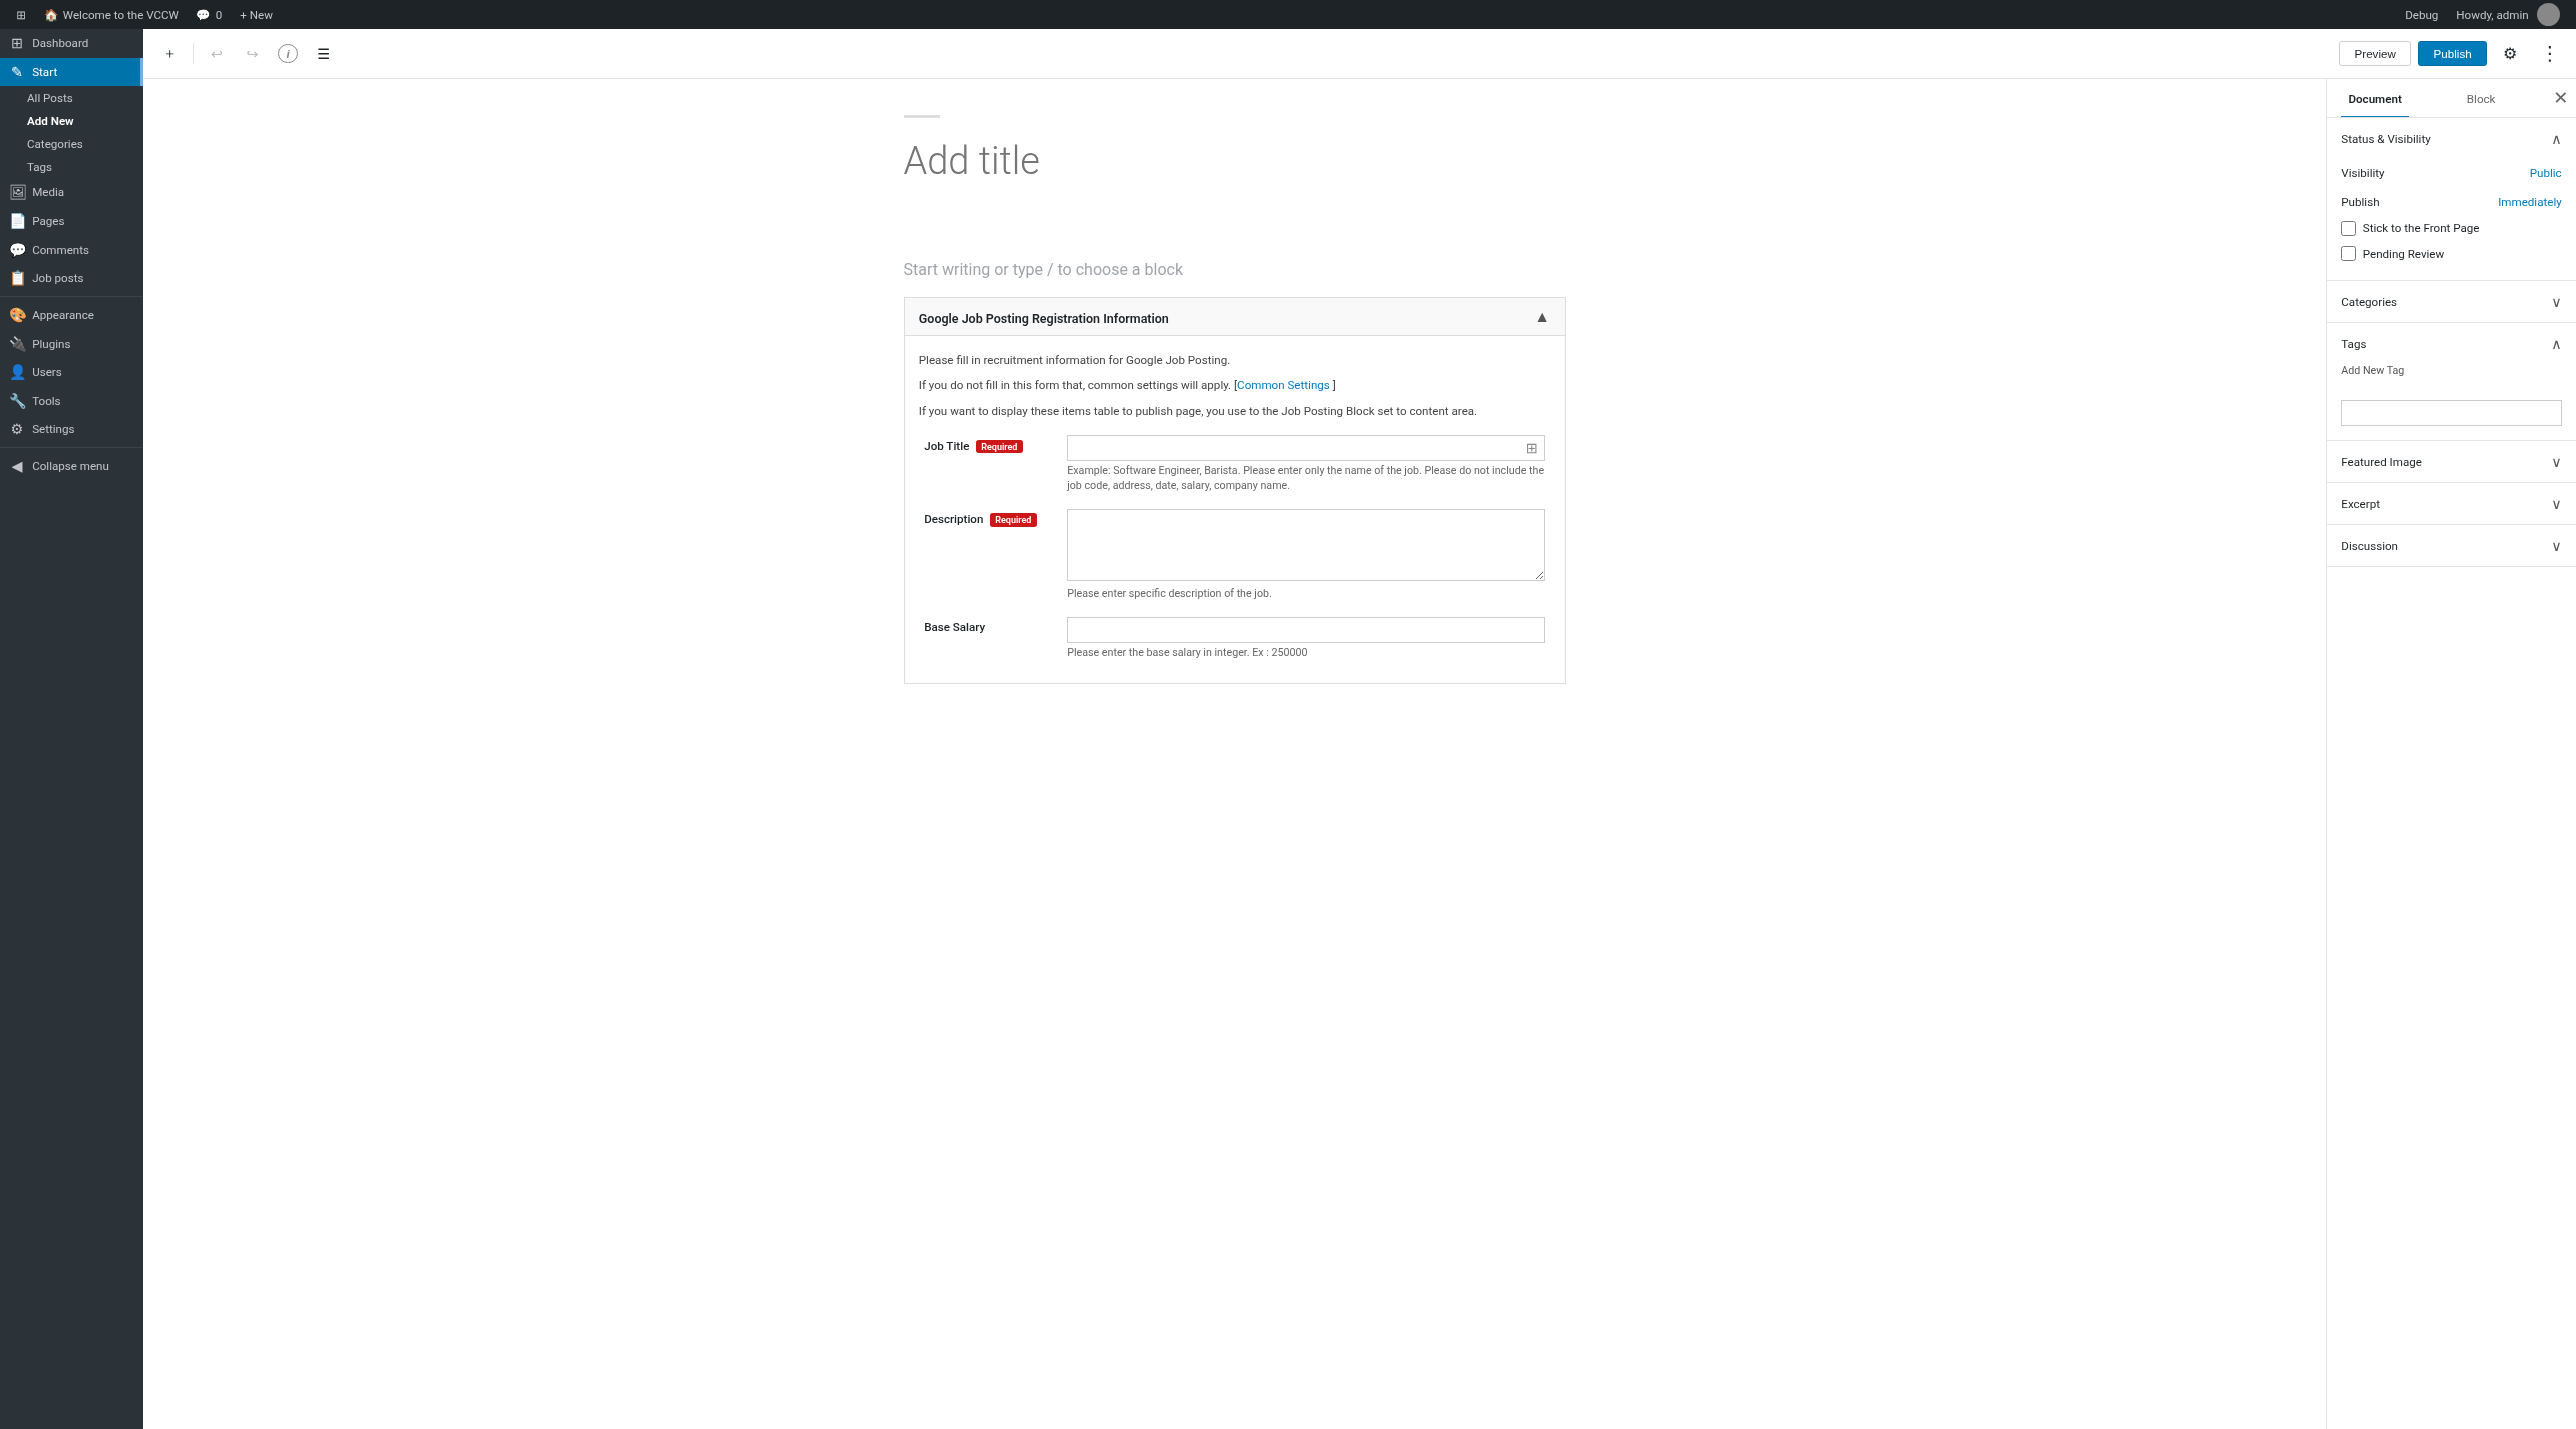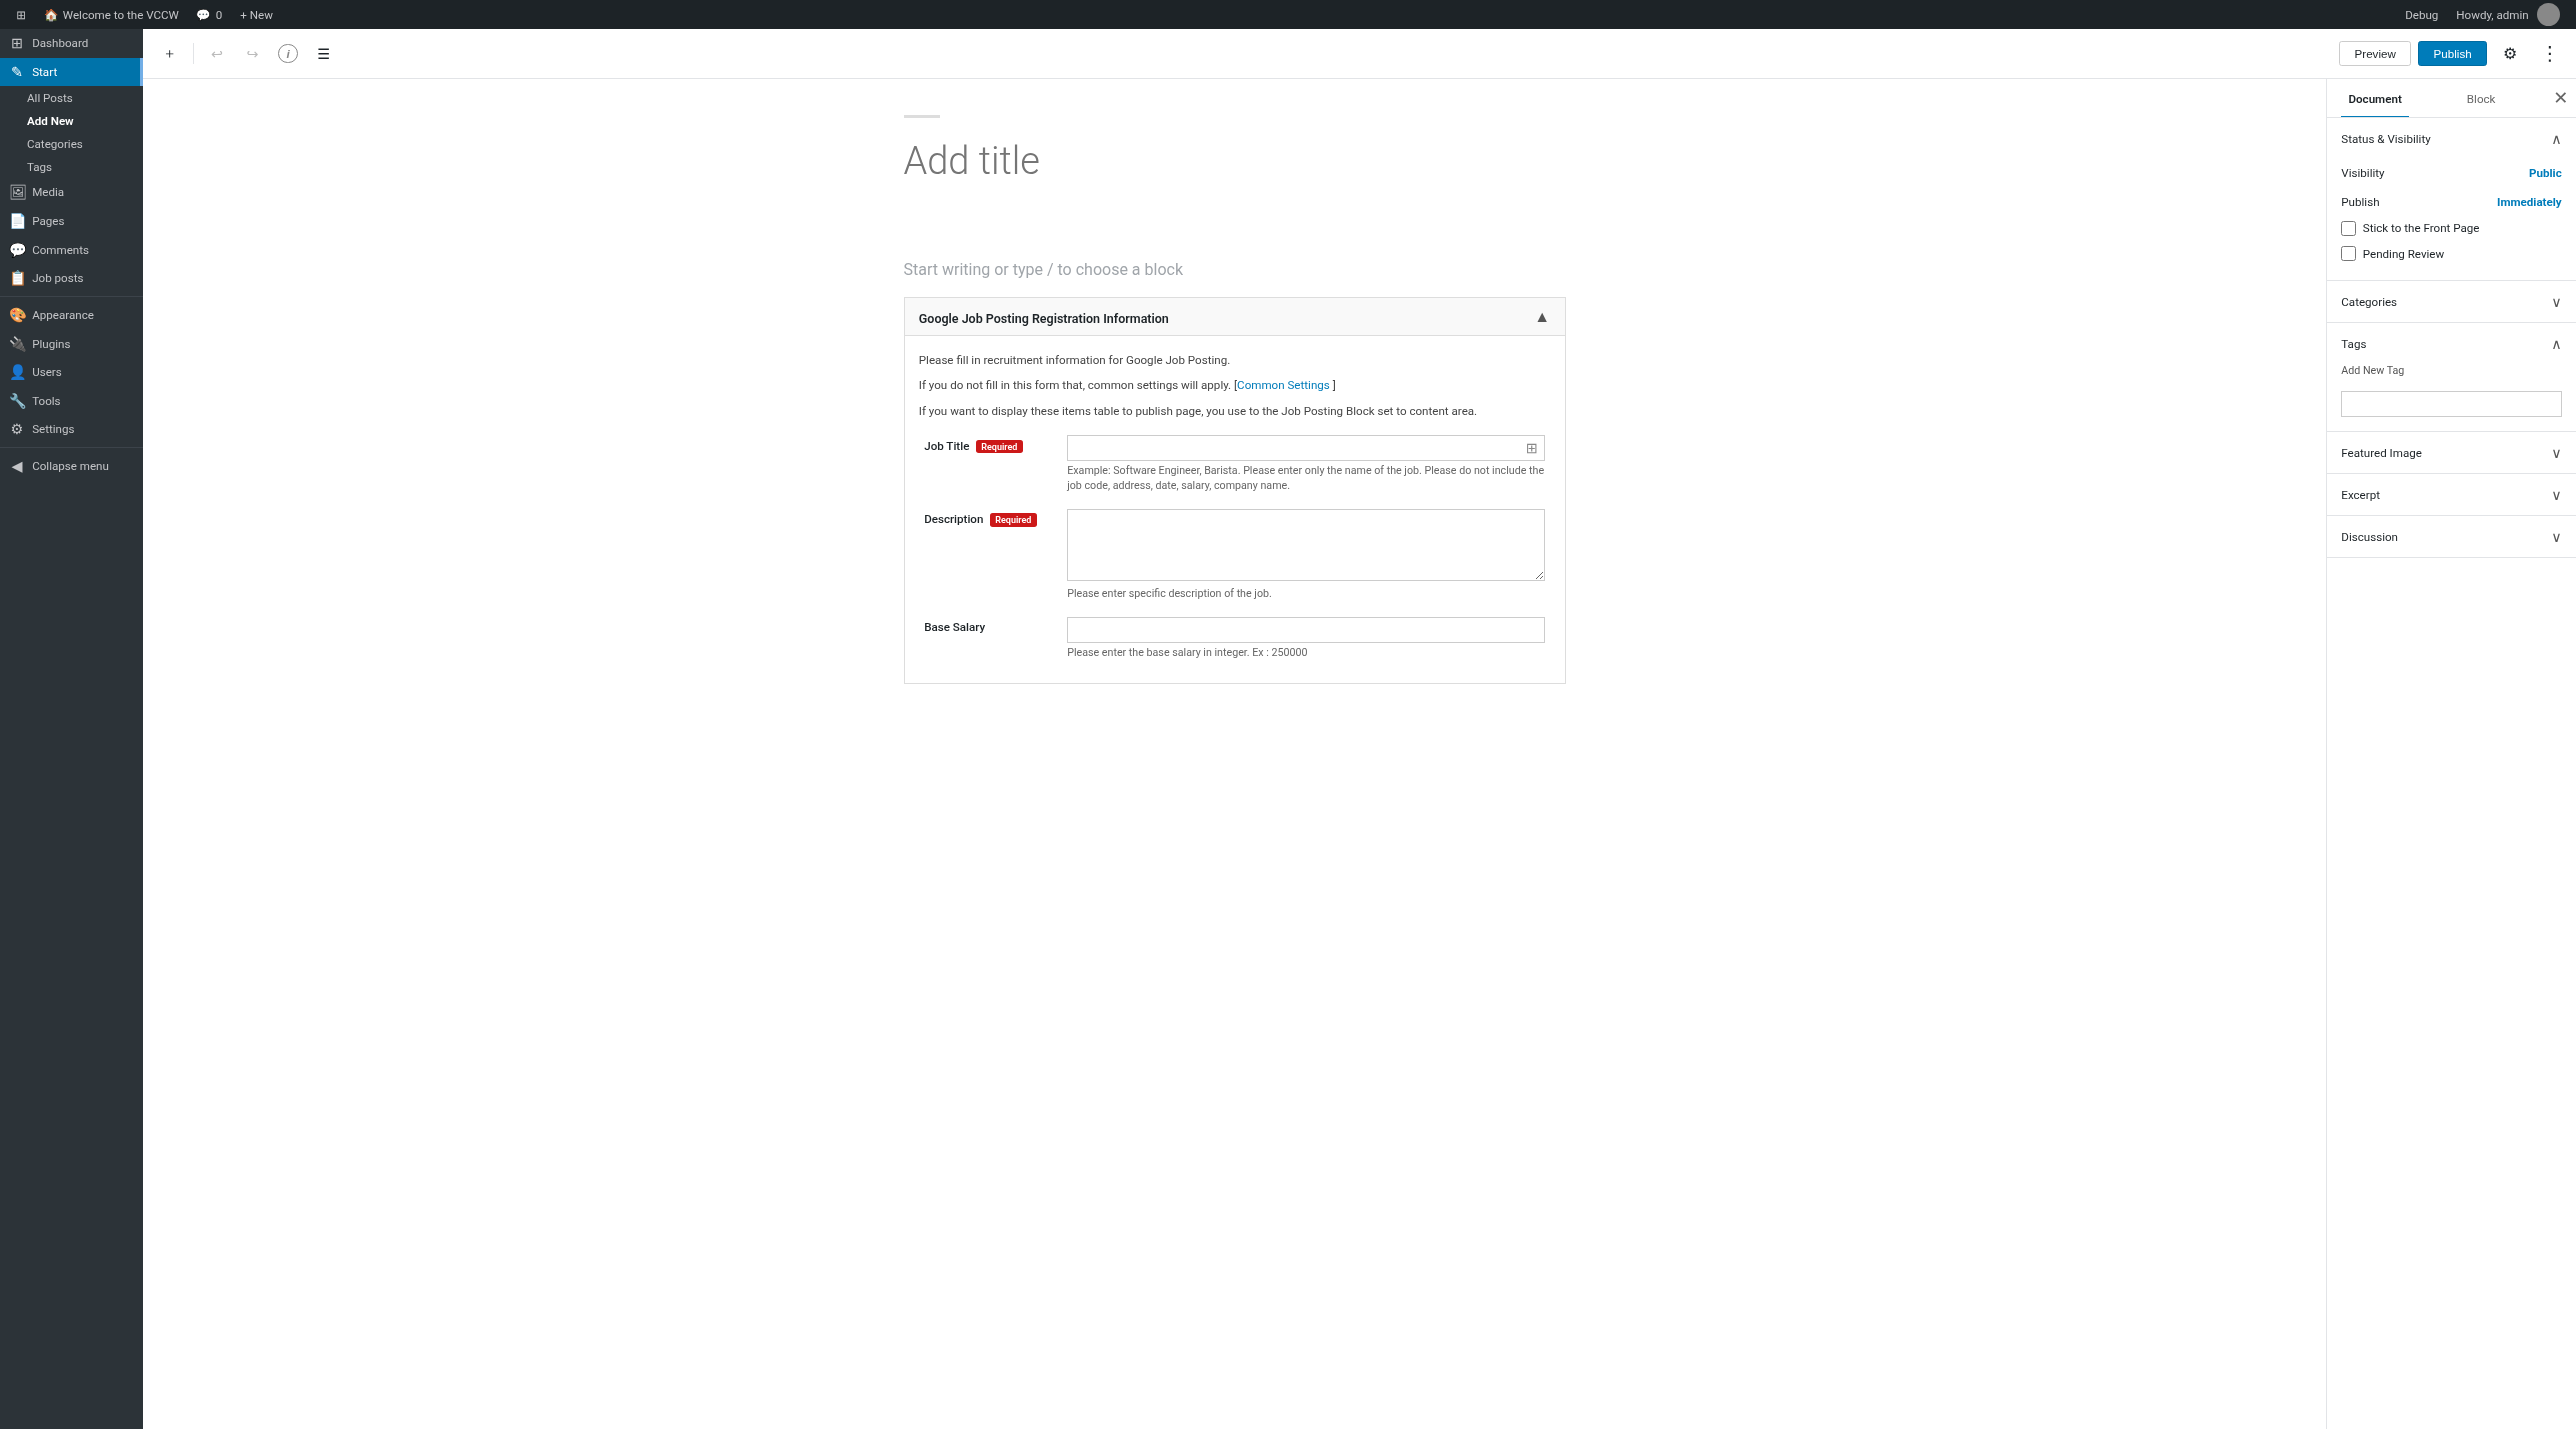--- a/index.html
+++ b/index.html
@@ -346,21 +346,21 @@
       display: flex;
       align-items: center;
       justify-content: space-between;
       padding: 12.5px 14.3px;
       cursor: pointer;
     }
     .panel-section-title { font-size: 11.6px; font-weight: 400; color: #1d2327; }
     .panel-section-toggle { color: #555; font-size: 14.3px; }
     .panel-section-content { padding: 0 14.3px 14.3px; }
     .field-value { font-size: 11.6px; }
-    .field-value a { color: #007cba; text-decoration: none; font-weight: bold; }
+    .field-value a { color: #007cba; text-decoration: none; }
 
     .visibility-row {
       display: flex;
       align-items: center;
       justify-content: space-between;
       padding: 7.2px 0;
     }
     .visibility-label { font-size: 11.6px; color: #1d2327; }
 
     .checkbox-row {
@@ -377,21 +377,21 @@
     .checkbox-label { font-size: 11.6px; color: #1d2327; }
 
     .tags-input {
       width: 100%;
       padding: 5.4px 7.2px;
       border: 0.9px solid #ccc;
       font-size: 11.6px;
       outline: none;
     }
 
-    .add-tag-label { font-size: 10.7px; color: #555; margin-bottom: 14px; display: block; }
+    .add-tag-label { font-size: 10.7px; color: #555; margin-bottom: 23px; display: block; }
   </style>
 </head>
 <body>
 
 <div id="admin-bar">
   <div class="admin-bar-item">
     <span>⊞</span>
   </div>
   <div class="admin-bar-item">
     <span>🏠</span>

